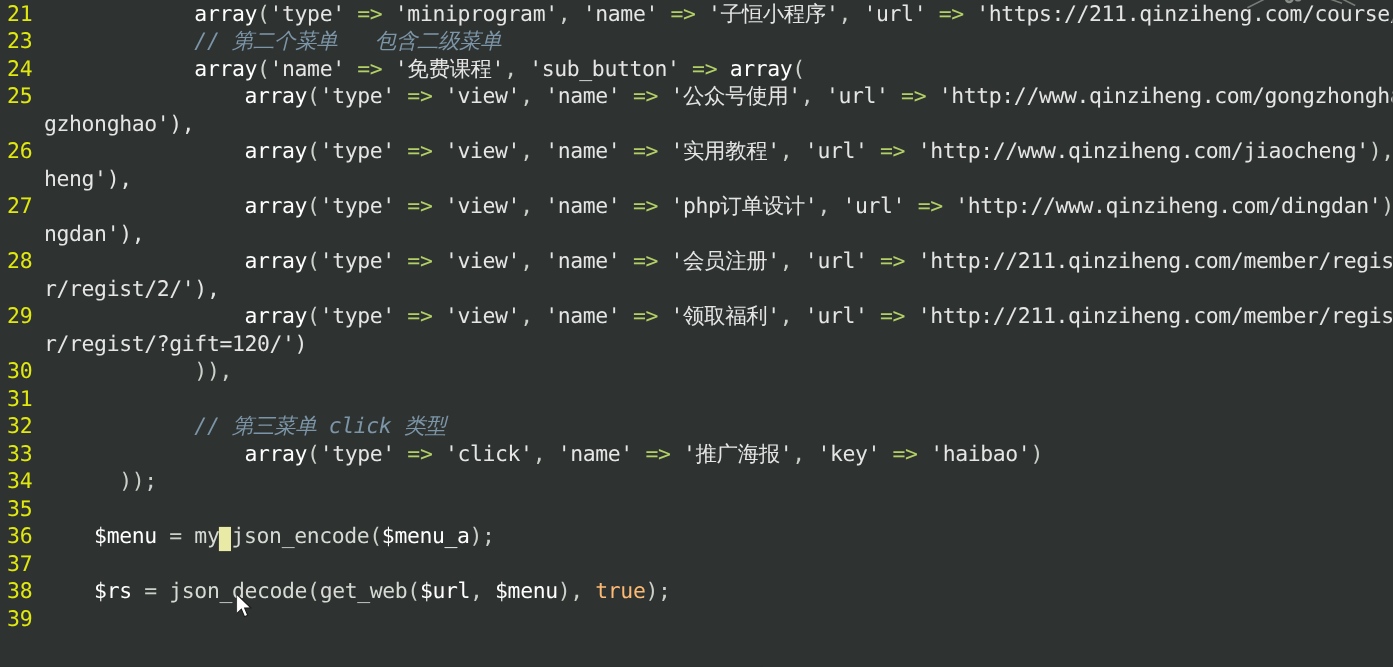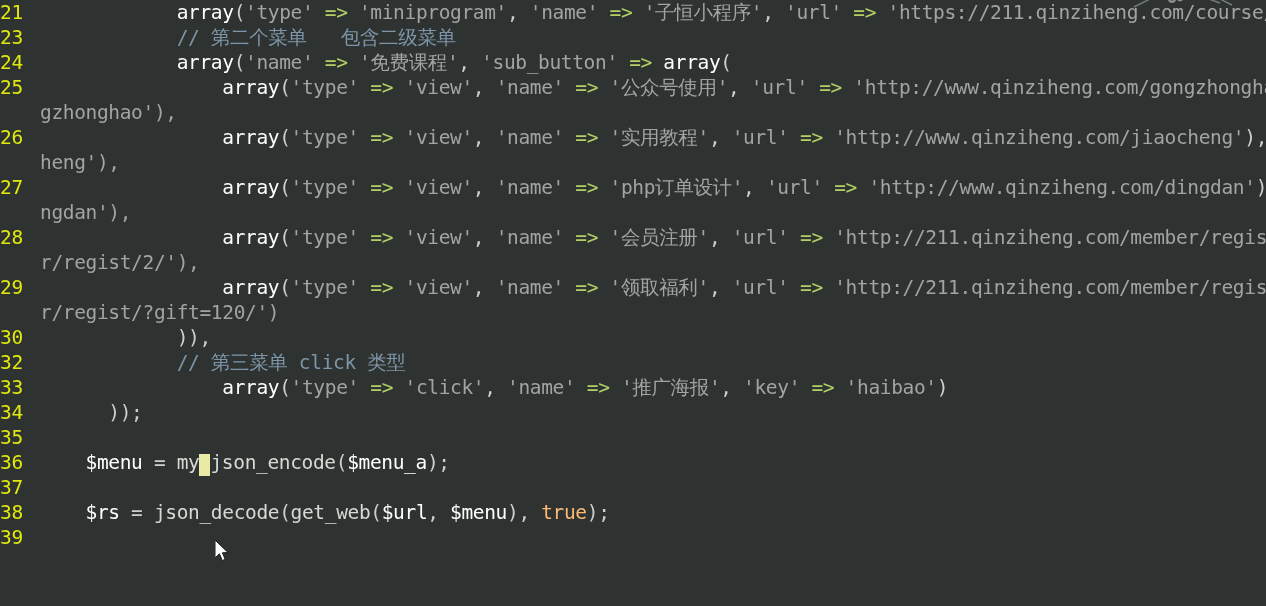--- a/index.html
+++ b/index.html
@@ -49,21 +49,21 @@
   .row {
     display: flex;
     align-items: flex-start;
     height: 25px;
     white-space: pre;
   }
 
   .gutter {
     flex: 0 0 40px;
     width: 40px;
-    text-align: left;
+    text-align: center;
     color: #e0e80e;
     padding-right: 4px;
     box-sizing: border-box;
     font-size: 19.5px;
     letter-spacing: -0.2px;
   }
 
   .gutter.blank { color: transparent; }
 
   .code {
@@ -72,23 +72,23 @@
     color: #d5d8d2;
     white-space: pre;
     overflow: visible;
     font-size: 19.5px;
     letter-spacing: -0.35px;
   }
 
   
   .t-plain   { color: #d7dad4; }
   .t-fn      { color: #ffffff; }   
-  .t-str     { color: #a3a3a3; }
+  .t-str     { color: #e5e5e5; }
   .t-arrow   { color: #b3d066; }   
-  .t-comment { color: #7d95a8; }   
+  .t-comment { color: #7d95a8; font-style: italic; }   
   .t-var     { color: #ffffff; }   
   .t-punct   { color: #cdd0ca; }
   .t-bool    { color: #fdba74; }
 
   
   .caret {
     display: inline-block;
     background: #e9eaa6;
     color: #2e3331;
     width: 11px;
@@ -142,20 +142,21 @@
       <div class="row"><div class="gutter blank"></div><div class="code"><span class="t-str">gzhonghao'),</span></div></div>
       <div class="row"><div class="gutter">26</div><div class="code"><span class="t-plain">                </span><span class="t-fn">array</span><span class="t-punct">(</span><span class="t-str">'type'</span><span class="t-plain"> </span><span class="t-arrow">=&gt;</span><span class="t-plain"> </span><span class="t-str">'view'</span><span class="t-punct">, </span><span class="t-str">'name'</span><span class="t-plain"> </span><span class="t-arrow">=&gt;</span><span class="t-plain"> </span><span class="t-str">'实用教程'</span><span class="t-punct">, </span><span class="t-str">'url'</span><span class="t-plain"> </span><span class="t-arrow">=&gt;</span><span class="t-plain"> </span><span class="t-str">'http://www.qinziheng.com/jiaocheng'</span><span class="t-punct">),</span></div></div>
       <div class="row"><div class="gutter blank"></div><div class="code"><span class="t-str">heng'),</span></div></div>
       <div class="row"><div class="gutter">27</div><div class="code"><span class="t-plain">                </span><span class="t-fn">array</span><span class="t-punct">(</span><span class="t-str">'type'</span><span class="t-plain"> </span><span class="t-arrow">=&gt;</span><span class="t-plain"> </span><span class="t-str">'view'</span><span class="t-punct">, </span><span class="t-str">'name'</span><span class="t-plain"> </span><span class="t-arrow">=&gt;</span><span class="t-plain"> </span><span class="t-str">'php订单设计'</span><span class="t-punct">, </span><span class="t-str">'url'</span><span class="t-plain"> </span><span class="t-arrow">=&gt;</span><span class="t-plain"> </span><span class="t-str">'http://www.qinziheng.com/dingdan'</span><span class="t-punct">),</span></div></div>
       <div class="row"><div class="gutter blank"></div><div class="code"><span class="t-str">ngdan'),</span></div></div>
       <div class="row"><div class="gutter">28</div><div class="code"><span class="t-plain">                </span><span class="t-fn">array</span><span class="t-punct">(</span><span class="t-str">'type'</span><span class="t-plain"> </span><span class="t-arrow">=&gt;</span><span class="t-plain"> </span><span class="t-str">'view'</span><span class="t-punct">, </span><span class="t-str">'name'</span><span class="t-plain"> </span><span class="t-arrow">=&gt;</span><span class="t-plain"> </span><span class="t-str">'会员注册'</span><span class="t-punct">, </span><span class="t-str">'url'</span><span class="t-plain"> </span><span class="t-arrow">=&gt;</span><span class="t-plain"> </span><span class="t-str">'http://211.qinziheng.com/member/regist/2/'</span></div></div>
       <div class="row"><div class="gutter blank"></div><div class="code"><span class="t-str">r/regist/2/'),</span></div></div>
       <div class="row"><div class="gutter">29</div><div class="code"><span class="t-plain">                </span><span class="t-fn">array</span><span class="t-punct">(</span><span class="t-str">'type'</span><span class="t-plain"> </span><span class="t-arrow">=&gt;</span><span class="t-plain"> </span><span class="t-str">'view'</span><span class="t-punct">, </span><span class="t-str">'name'</span><span class="t-plain"> </span><span class="t-arrow">=&gt;</span><span class="t-plain"> </span><span class="t-str">'领取福利'</span><span class="t-punct">, </span><span class="t-str">'url'</span><span class="t-plain"> </span><span class="t-arrow">=&gt;</span><span class="t-plain"> </span><span class="t-str">'http://211.qinziheng.com/member/regist/?gift=120/'</span></div></div>
       <div class="row"><div class="gutter blank"></div><div class="code"><span class="t-str">r/regist/?gift=120/')</span></div></div>
       <div class="row"><div class="gutter">30</div><div class="code"><span class="t-plain">            </span><span class="t-punct">)),</span></div></div>
+      <div class="row"><div class="gutter">31</div><div class="code"></div></div>
       <div class="row"><div class="gutter">32</div><div class="code"><span class="t-plain">            </span><span class="t-comment">// 第三菜单 click 类型</span></div></div>
       <div class="row"><div class="gutter">33</div><div class="code"><span class="t-plain">                </span><span class="t-fn">array</span><span class="t-punct">(</span><span class="t-str">'type'</span><span class="t-plain"> </span><span class="t-arrow">=&gt;</span><span class="t-plain"> </span><span class="t-str">'click'</span><span class="t-punct">, </span><span class="t-str">'name'</span><span class="t-plain"> </span><span class="t-arrow">=&gt;</span><span class="t-plain"> </span><span class="t-str">'推广海报'</span><span class="t-punct">, </span><span class="t-str">'key'</span><span class="t-plain"> </span><span class="t-arrow">=&gt;</span><span class="t-plain"> </span><span class="t-str">'haibao'</span><span class="t-punct">)</span></div></div>
       <div class="row"><div class="gutter">34</div><div class="code"><span class="t-plain">      </span><span class="t-punct">));</span></div></div>
       <div class="row"><div class="gutter">35</div><div class="code"></div></div>
       <div class="row"><div class="gutter">36</div><div class="code"><span class="t-plain">    </span><span class="t-var">$menu</span><span class="t-punct"> = </span><span class="t-plain">my</span><span class="caret">_</span><span class="t-plain">json_encode</span><span class="t-punct">(</span><span class="t-var">$menu_a</span><span class="t-punct">);</span></div></div>
       <div class="row"><div class="gutter">37</div><div class="code"></div></div>
       <div class="row"><div class="gutter">38</div><div class="code"><span class="t-plain">    </span><span class="t-var">$rs</span><span class="t-punct"> = </span><span class="t-plain">json_decode</span><span class="t-punct">(</span><span class="t-plain">get_web</span><span class="t-punct">(</span><span class="t-var">$url</span><span class="t-punct">, </span><span class="t-var">$menu</span><span class="t-punct">), </span><span class="t-bool">true</span><span class="t-punct">);</span></div></div>
       <div class="row"><div class="gutter">39</div><div class="code"></div></div>
     </div>
 

